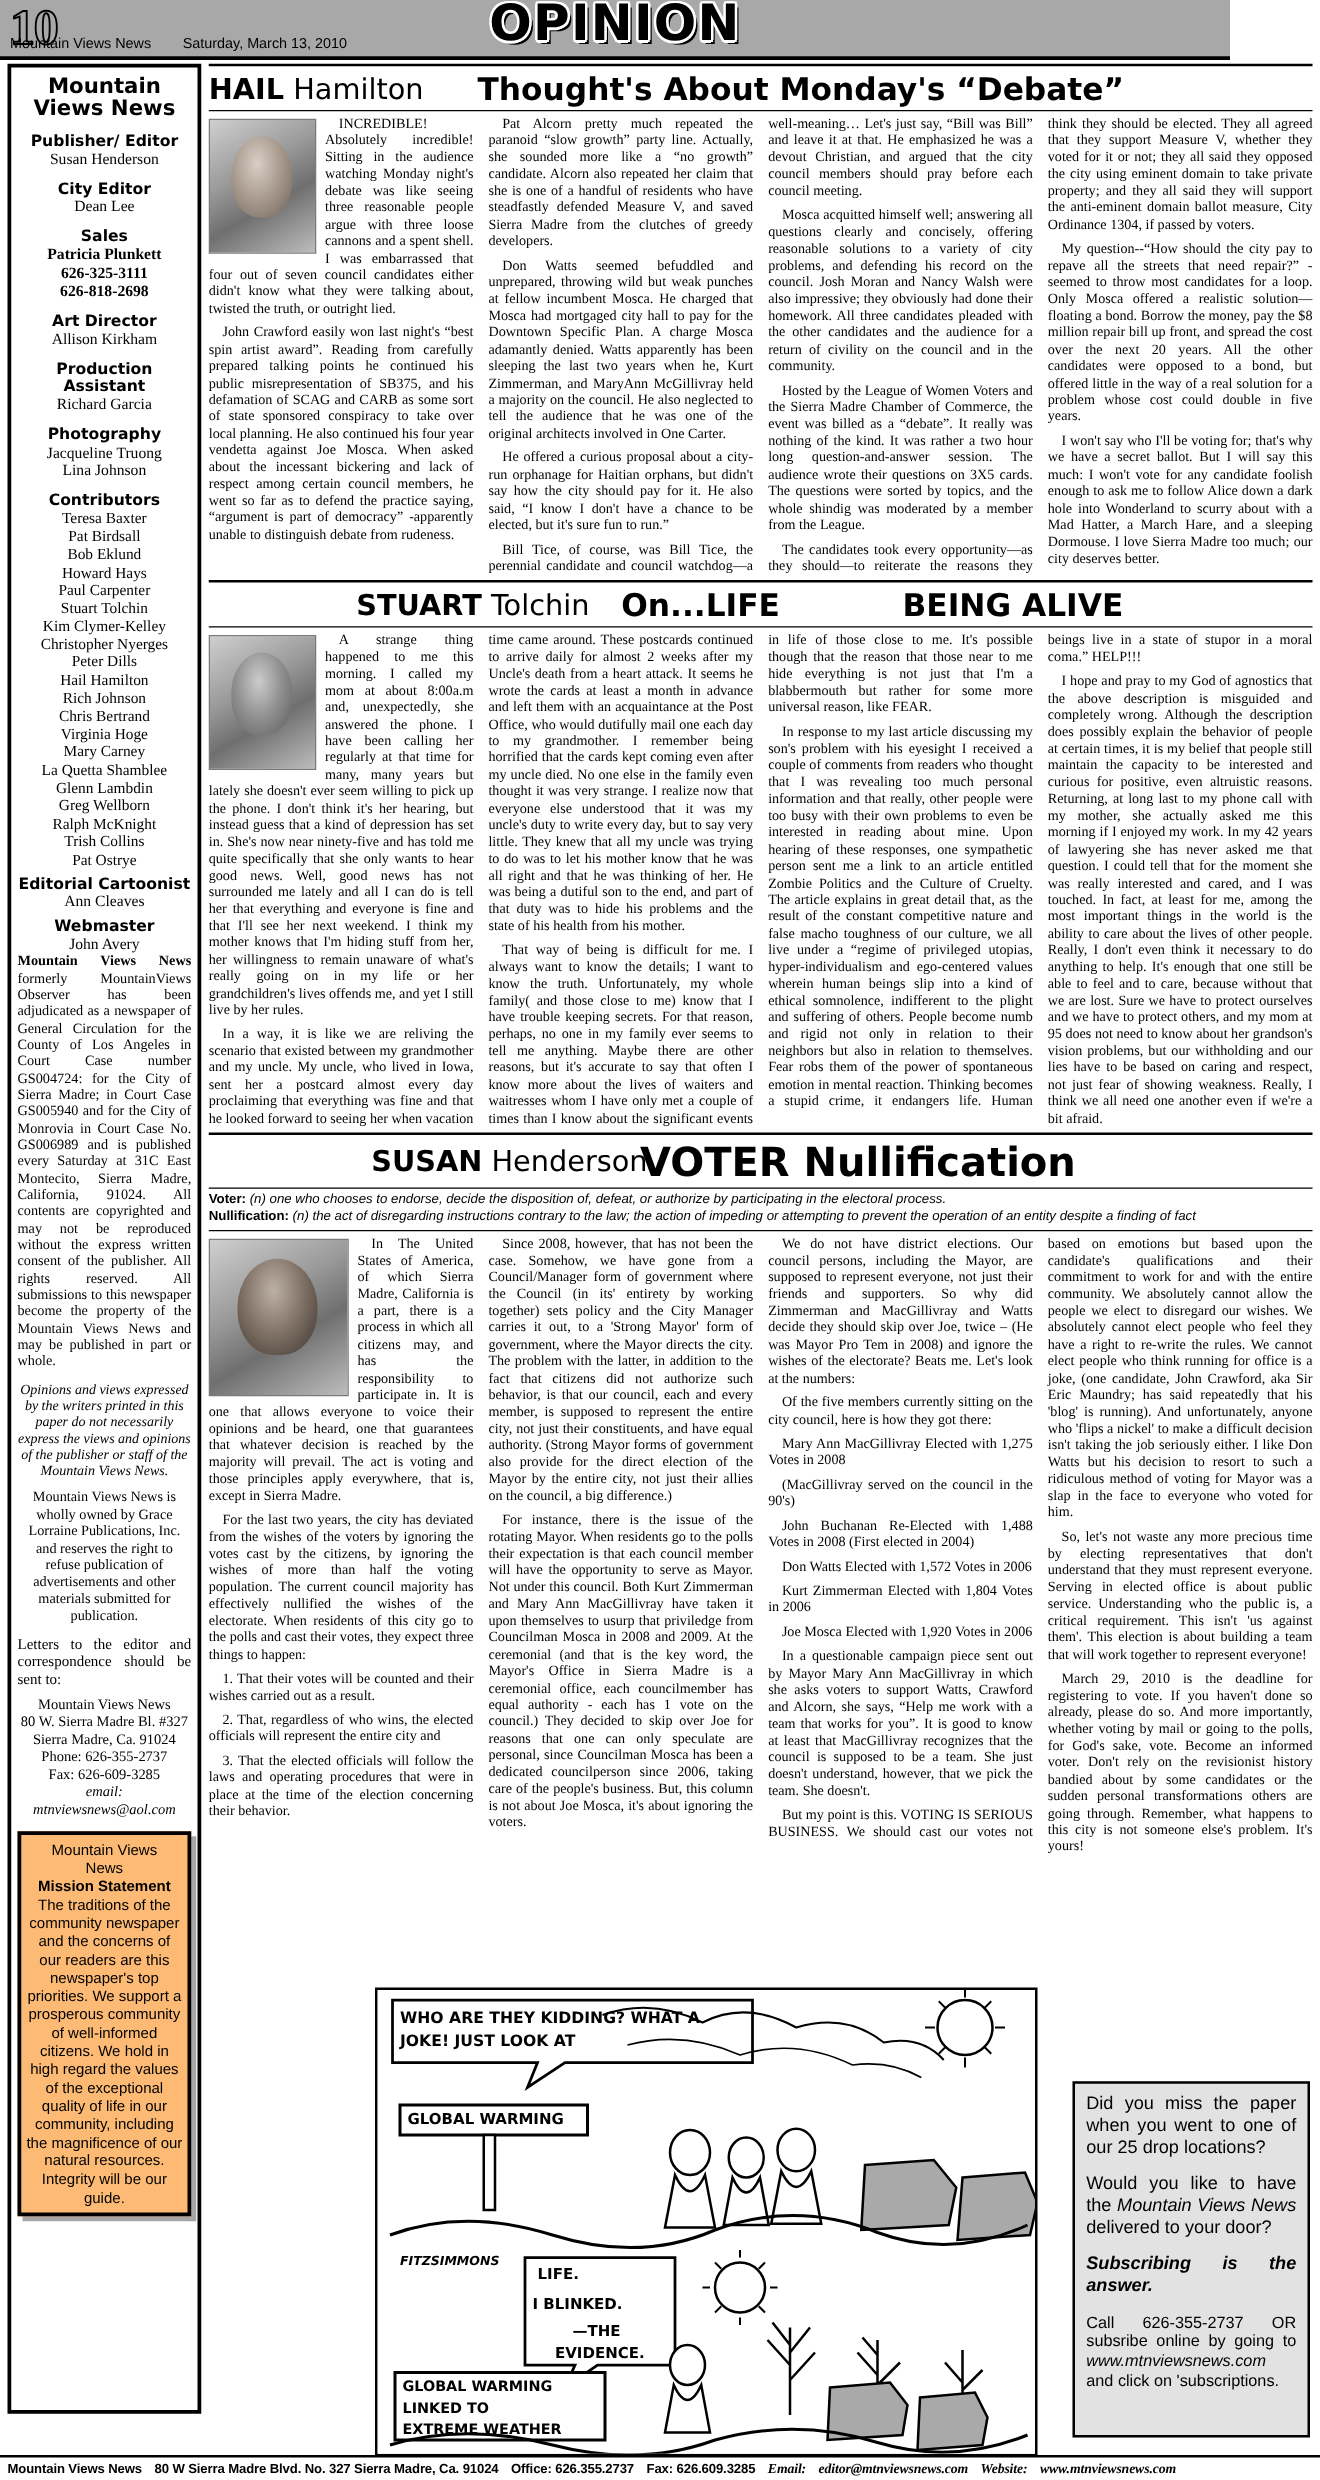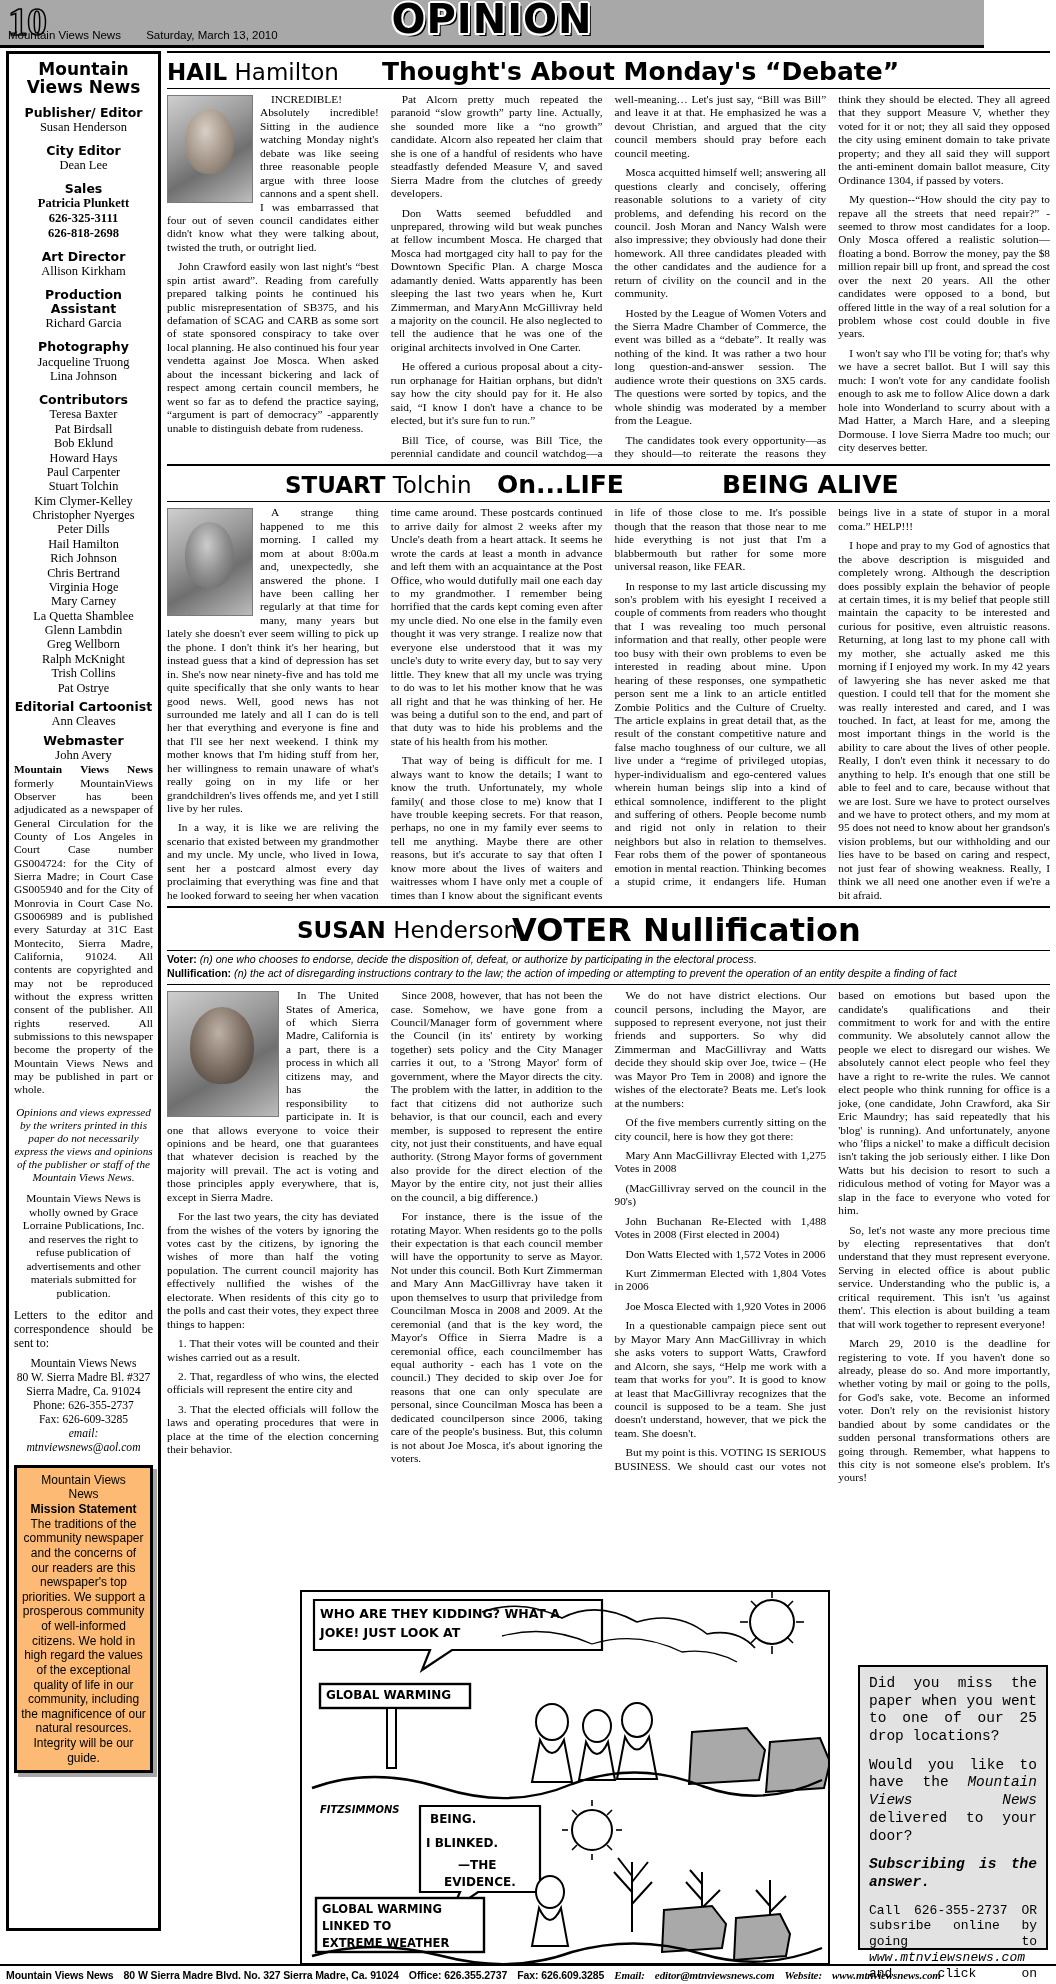--- a/index.html
+++ b/index.html
@@ -178,21 +178,21 @@
     font-weight:bold; color:#000;
   }
 
   
   .subbox {
     position:absolute; left:858px; top:1665px; width:190px; height:285px;
     border:2px solid #000; background:#e2e2e2;
     padding:8px 9px;
   }
   .subbox p {
-    font-family:Liberation Mono, monospace;
+    font-family:Liberation Sans, sans-serif;
     font-size:14.5px; line-height:1.22; text-align:justify; margin:0 0 11px 0;
   }
   .subbox p i { font-style:italic; }
   .subbox p.bi { font-style:italic; font-weight:bold; }
   .subbox p.small { font-size:13px; }
 
   
   .footer {
     position:absolute; left:0; bottom:0; width:1056px; height:20px;
     border-top:2px solid #000;
@@ -442,21 +442,21 @@
         <path d="M362 318 l48 -4 l14 18 l-4 24 l-60 4 z"></path>
         <path d="M434 326 l44 -4 l10 20 l-4 22 l-52 4 z"></path>
       </g>
 
       <path d="M10 364 q60 -18 130 0 q70 18 130 -4 q65 -18 130 2 q60 18 120 -6" fill="none" stroke="#000" stroke-width="2.4"></path>
     </svg>
     <div class="toon-text" style="left:18px; top:14px; font-size:12.5px">WHO ARE THEY KIDDING? WHAT A</div>
     <div class="toon-text" style="left:18px; top:33px; font-size:12.5px">JOKE! JUST LOOK AT</div>
     <div class="toon-text" style="left:24px; top:96px; font-size:12px">GLOBAL WARMING</div>
     <div class="toon-text" style="left:18px; top:212px; font-size:10px; font-style:italic">FITZSIMMONS</div>
-    <div class="toon-text" style="left:128px; top:220px; font-size:12px">BEING.</div>
+    <div class="toon-text" style="left:128px; top:220px; font-size:12px">LIFE.</div>
     <div class="toon-text" style="left:124px; top:244px; font-size:12px">I BLINKED.</div>
     <div class="toon-text" style="left:156px; top:266px; font-size:12px">—THE</div>
     <div class="toon-text" style="left:142px; top:283px; font-size:12px">EVIDENCE.</div>
     <div class="toon-text" style="left:20px; top:310px; font-size:11.5px">GLOBAL WARMING</div>
     <div class="toon-text" style="left:20px; top:327px; font-size:11.5px">LINKED TO</div>
     <div class="toon-text" style="left:20px; top:344px; font-size:11.5px">EXTREME WEATHER</div>
   </div>
 
   <div class="subbox">
     <p>Did you miss the paper when you went to one of our 25  drop locations?</p>

